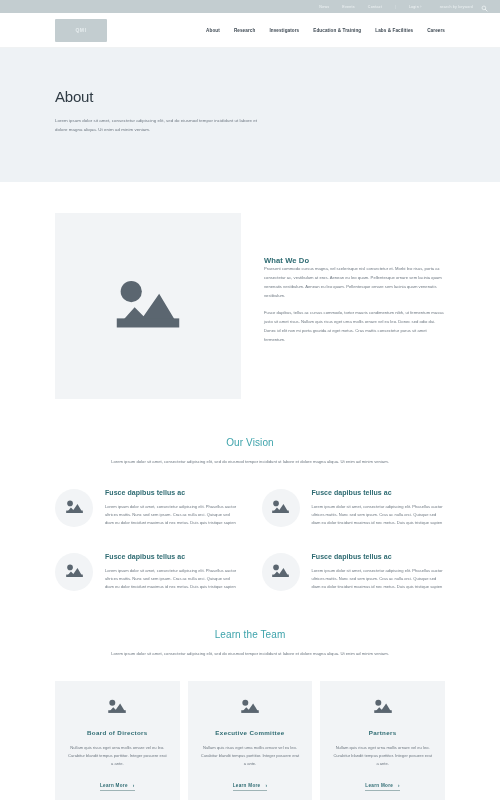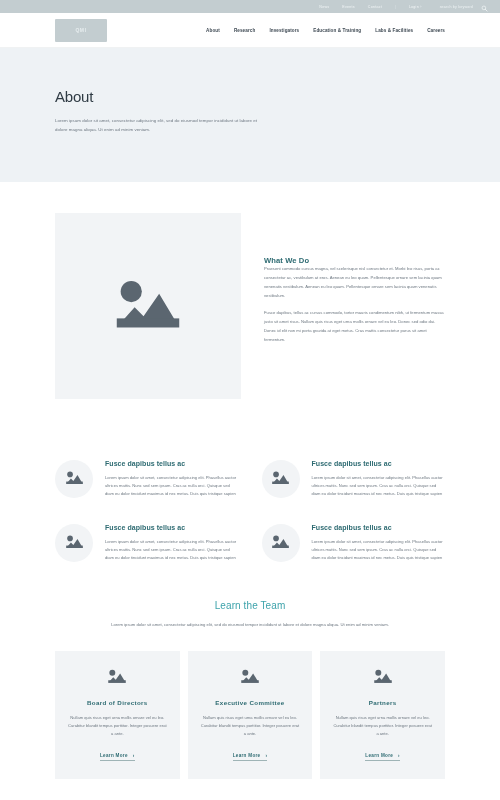--- a/index.html
+++ b/index.html
@@ -278,20 +278,24 @@
     </span>
   </div>
   <div class="whatwedo-body">
     <h2>What We Do</h2>
     <p>Praesent commodo cursus magna, vel scelerisque nisl consectetur et. Morbi leo risus, porta ac consectetur ac, vestibulum at eros. Aenean eu leo quam. Pellentesque ornare sem lacinia quam venenatis vestibulum. Aenean eu leo quam. Pellentesque ornare sem lacinia quam venenatis vestibulum.</p>
     <p>Fusce dapibus, tellus ac cursus commodo, tortor mauris condimentum nibh, ut fermentum massa justo sit amet risus. Nullam quis risus eget urna mollis ornare vel eu leo. Donec sed odio dui. Donec id elit non mi porta gravida at eget metus. Cras mattis consectetur purus sit amet fermentum.</p>
   </div>
 </section>
 
 <section class="wrap vision">
+  <div class="section-head">
+    <h2>Our Vision</h2>
+    <p>Lorem ipsum dolor sit amet, consectetur adipiscing elit, sed do eiusmod tempor incididunt ut labore et dolore magna aliqua. Ut enim ad minim veniam.</p>
+  </div>
   <div class="vision-grid">
 
     <div class="vcard">
       <div class="vcard-icon">
         <span>
           <svg viewBox="0 0 64 52" width="19" height="16">
             <circle cx="17" cy="14" r="9.5" fill="#5b6670"></circle>
             <path d="M4 46 L20 28 L28 36 L42 16 L60 46 Z" fill="#5b6670"></path>
             <rect x="4" y="38" width="56" height="8" fill="#5b6670"></rect>
           </svg>

